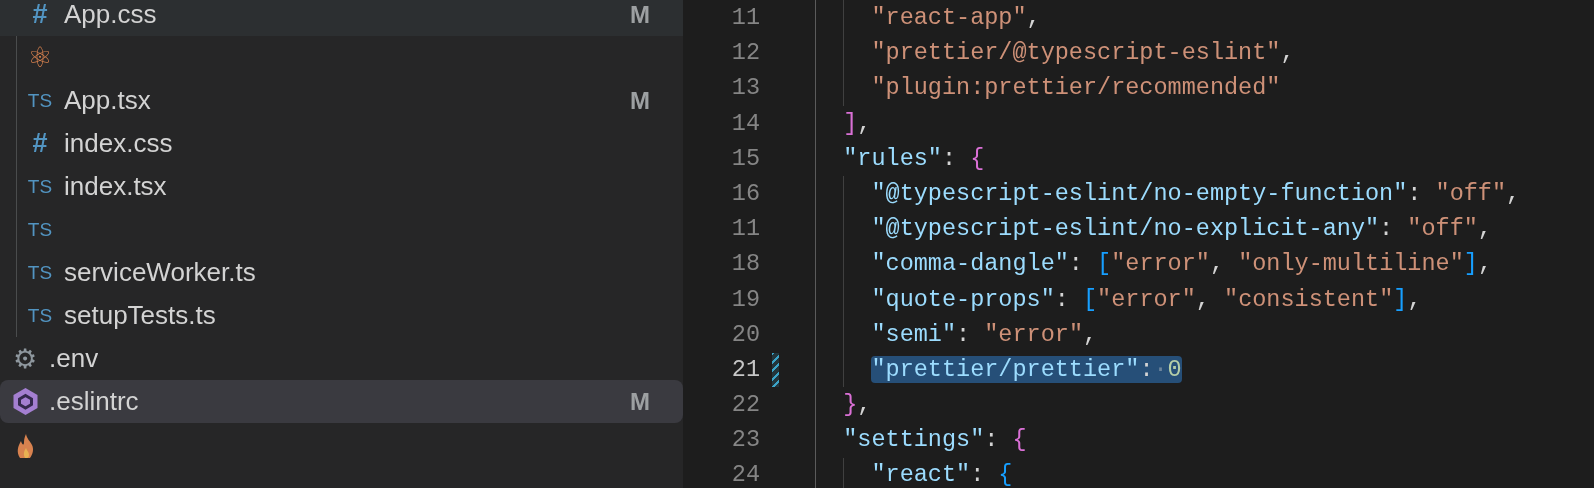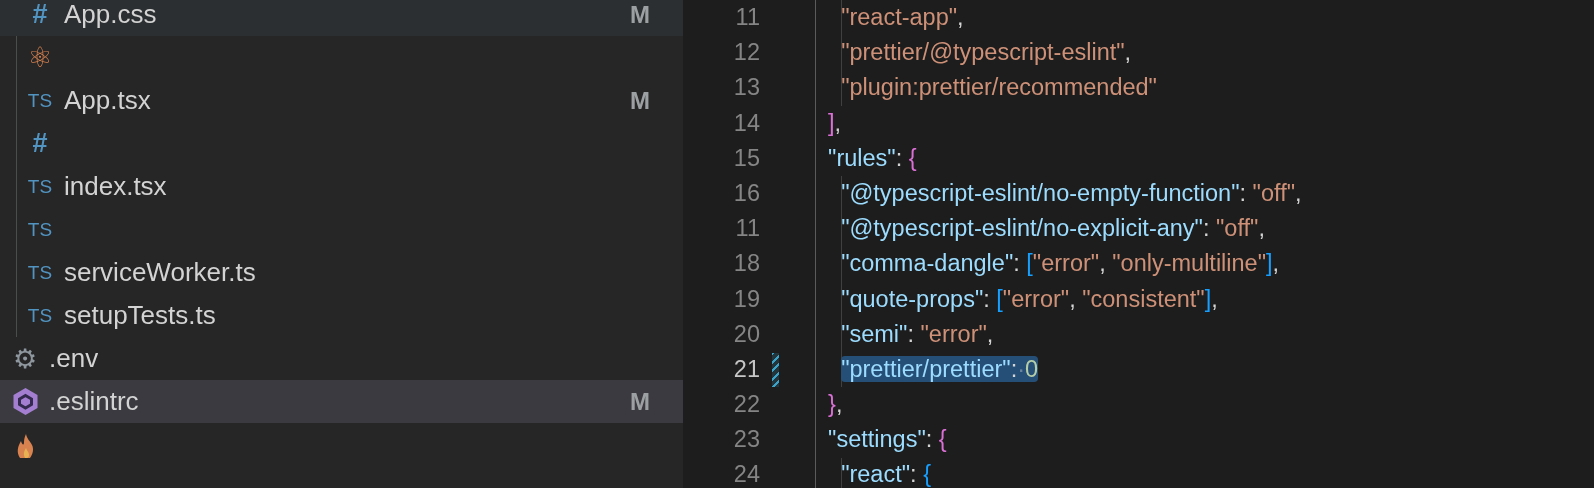--- a/index.html
+++ b/index.html
@@ -19,40 +19,40 @@
     background:var(--tree-guide,#4a4c4d);
   }
   #file-list{position:relative;margin-top:-7px;}
   .frow{
     position:relative;display:flex;align-items:center;height:43px;
     color:var(--sidebar-text,#d3d3d3);font-size:26px;cursor:pointer;
   }
   .frow.lvl1{padding-left:25px;}
   .frow.lvl0{padding-left:10px;}
   .frow.hover{background:var(--row-hover,#2c2f31);}
-  .frow.selected{background:var(--row-selected,#3a3a40);}
+  .frow.selected{background:var(--row-selected,#3a3a40);border-radius:8px;}
   .ficon{
     width:30px;min-width:30px;height:30px;margin-right:9px;
     display:flex;align-items:center;justify-content:center;
     font-weight:bold;
   }
   .ficon.i-css{color:var(--icon-blue,#5294c1);font-size:27px;font-weight:700;}
   .ficon.i-ts{color:var(--icon-blue,#5294c1);font-size:19px;letter-spacing:0;font-weight:400;}
   .ficon.i-react{color:var(--icon-orange,#d8824f);font-size:28px;font-weight:400;}
   .ficon.i-gear{color:var(--icon-gray,#8e979e);font-size:27px;font-weight:400;}
   .flabel{white-space:nowrap;overflow:hidden;text-overflow:ellipsis;}
   .fbadge{
     margin-left:auto;margin-right:33px;color:var(--badge,#9da0a2);
     font-size:24px;font-weight:600;
   }
   
   #editor{
     position:absolute;left:683px;top:0;width:911px;height:488px;
     background:var(--editor-bg,#1d1d1d);
-    font-family:Liberation Sans, sans-serif;
+    font-family:Liberation Mono, monospace;
     font-size:23.5px;line-height:35.2px;
   }
   #gutter{
     position:absolute;left:0;top:0;width:77px;text-align:right;
     color:var(--linenum,#858585);
   }
   .lnum{height:35.2px;}
   .lnum.active{color:var(--linenum-active,#c6c6c6);}
   #mod-stripe{
     position:absolute;left:89px;width:7px;height:34px;
@@ -93,20 +93,21 @@
         <div class="frow lvl1">
           <span class="ficon i-react">⚛</span>
         </div>
         <div class="frow lvl1">
           <span class="ficon i-ts">TS</span>
           <span class="flabel">App.tsx</span>
           <span class="fbadge">M</span>
         </div>
         <div class="frow lvl1">
           <span class="ficon i-css">#</span>
+          <span class="flabel">index.css</span>
         </div>
         <div class="frow lvl1">
           <span class="ficon i-ts">TS</span>
           <span class="flabel">index.tsx</span>
         </div>
         <div class="frow lvl1">
           <span class="ficon i-ts">TS</span>
         </div>
         <div class="frow lvl1">
           <span class="ficon i-ts">TS</span>

